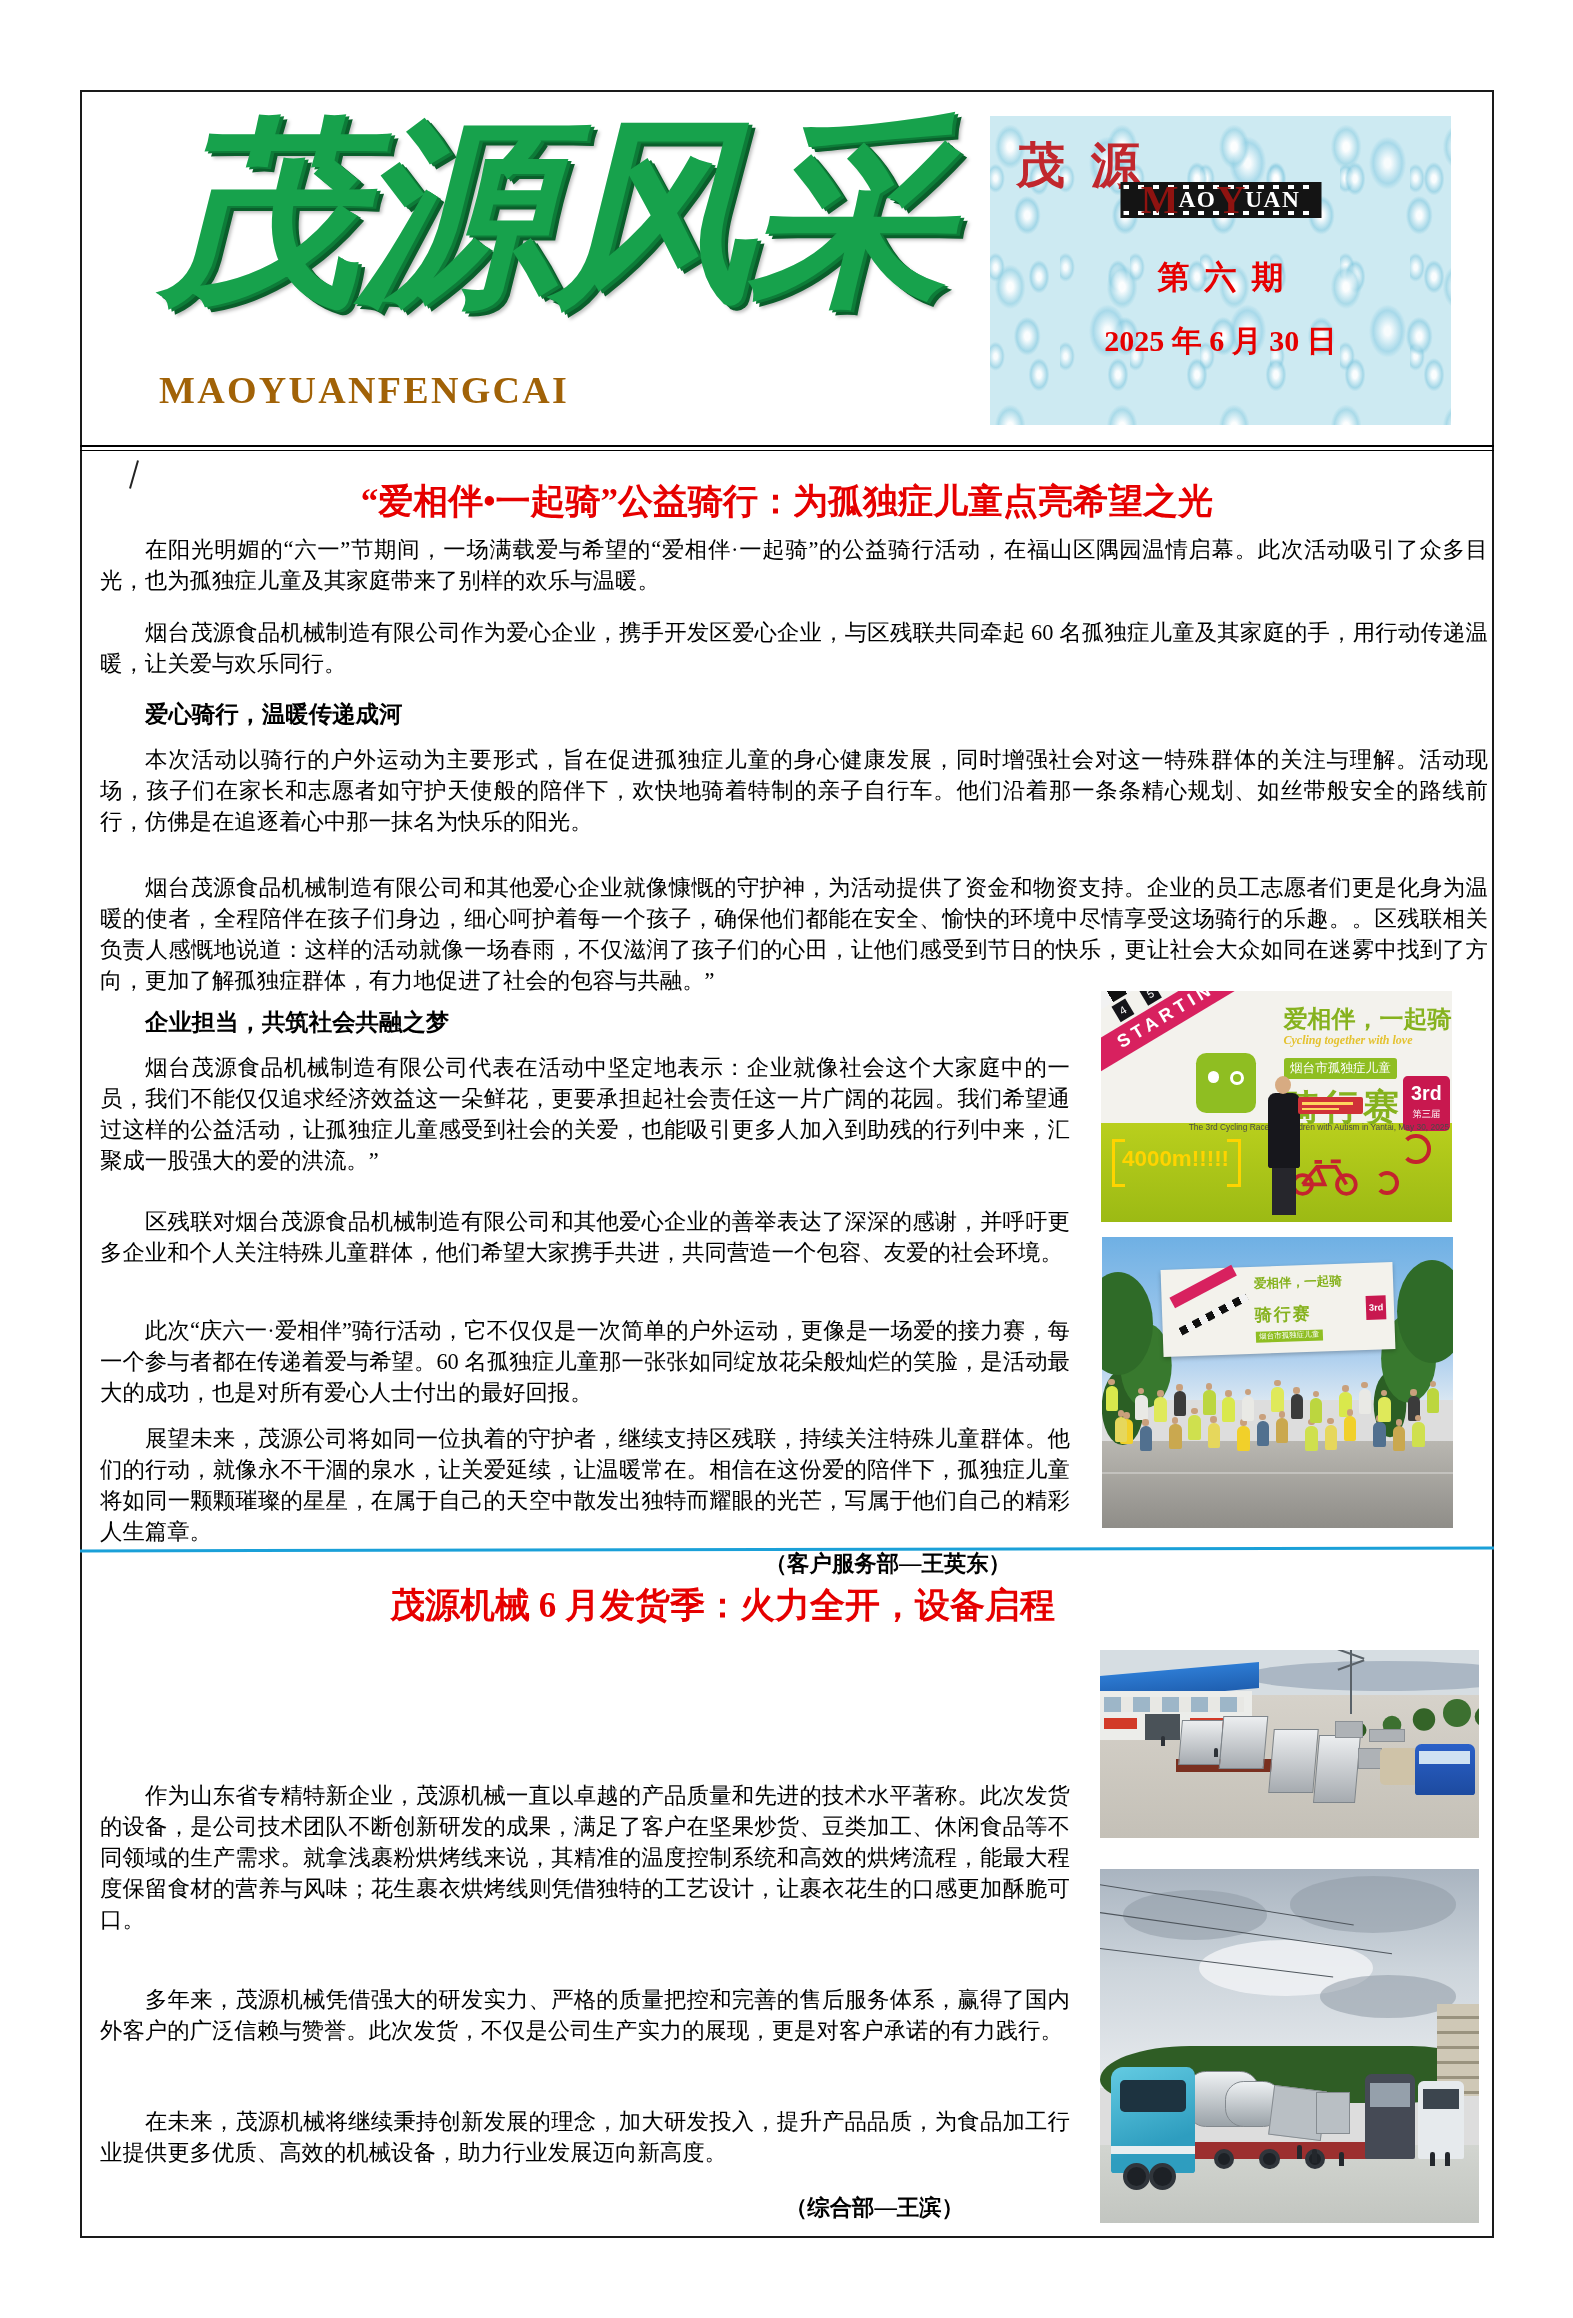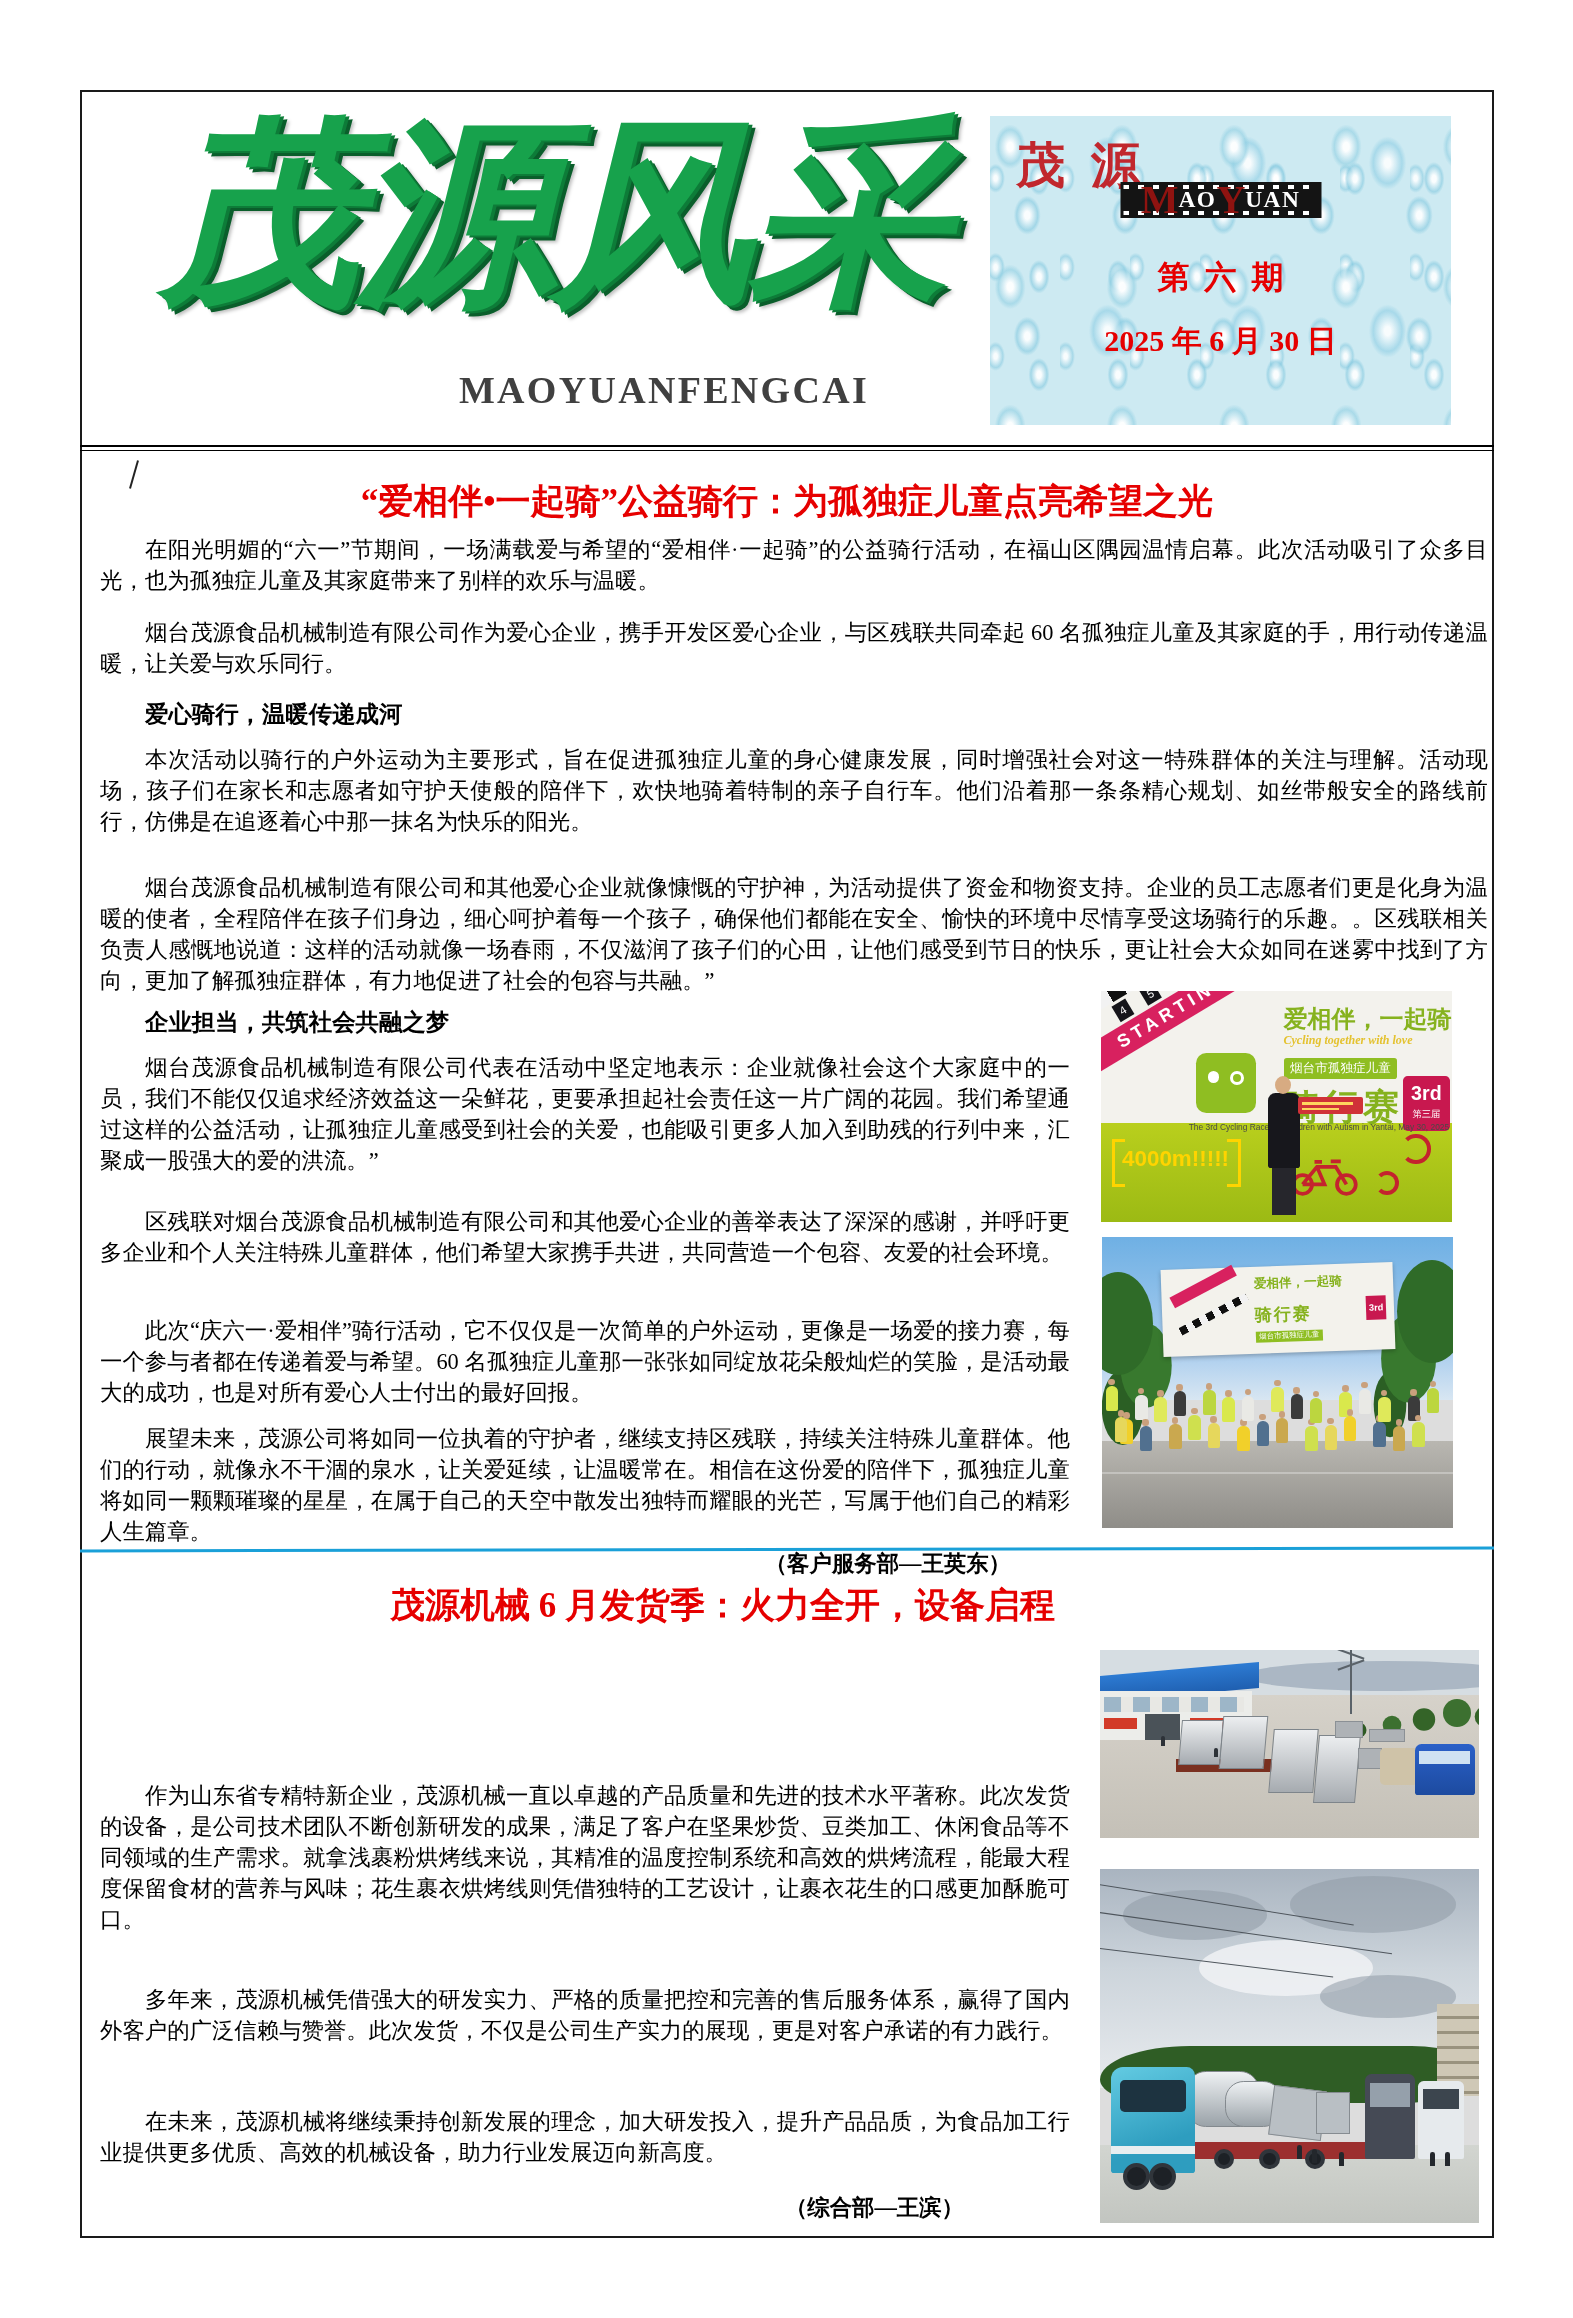--- a/index.html
+++ b/index.html
@@ -6,21 +6,21 @@
   .page{position:relative;width:1573px;height:2319px;background:#ffffff;
         font-family:"Liberation Serif",serif;color:#000;overflow:hidden;}
   .frame{position:absolute;left:80px;top:90px;width:1414px;height:2148px;
          border:2.3px solid #1a1a1a;box-sizing:border-box;}
 
   
   .mast-title{position:absolute;left:159px;top:110px;width:804px;white-space:nowrap;
       font-size:201px;line-height:1.05;font-weight:bold;font-style:italic;letter-spacing:-4.7px;
       color:#17a24c;text-shadow:3.3px 2.3px 0 #0d7c38,6.5px 5.1px 0 #0a5e2b,8.4px 7px 3.7px rgba(0,0,0,.25);}
   .mast-pinyin{position:absolute;left:159px;top:368px;width:710px;display:flex;
-      justify-content:flex-end;font-size:38px;font-weight:bold;color:#404040;letter-spacing:2.3px;}
+      justify-content:flex-start;font-size:38px;font-weight:bold;color:#a16207;letter-spacing:2.3px;}
 
   .issue-box{position:absolute;left:990px;top:116px;width:461px;height:309px;box-sizing:border-box;
       background-color:#cdeaf2;
       background-image:
         radial-gradient(ellipse 21.5px 31px at 18% 22%, rgba(255,255,255,.95) 0 14%, rgba(140,205,225,.55) 55%, transparent 72%),
         radial-gradient(ellipse 14px 22.4px at 62% 64%, rgba(255,255,255,.9) 0 16%, rgba(120,195,220,.5) 58%, transparent 75%),
         radial-gradient(ellipse 26px 37px at 84% 28%, rgba(255,255,255,.85) 0 12%, rgba(130,200,225,.5) 55%, transparent 72%),
         radial-gradient(ellipse 18px 26px at 38% 82%, rgba(255,255,255,.9) 0 15%, rgba(120,195,220,.5) 58%, transparent 75%),
         radial-gradient(ellipse 12px 18.7px at 8% 70%, rgba(255,255,255,.85) 0 15%, rgba(120,195,220,.45) 60%, transparent 78%);
       background-size:112px 140px,79px 98px,140px 168px,98px 121px,70px 89px;}

